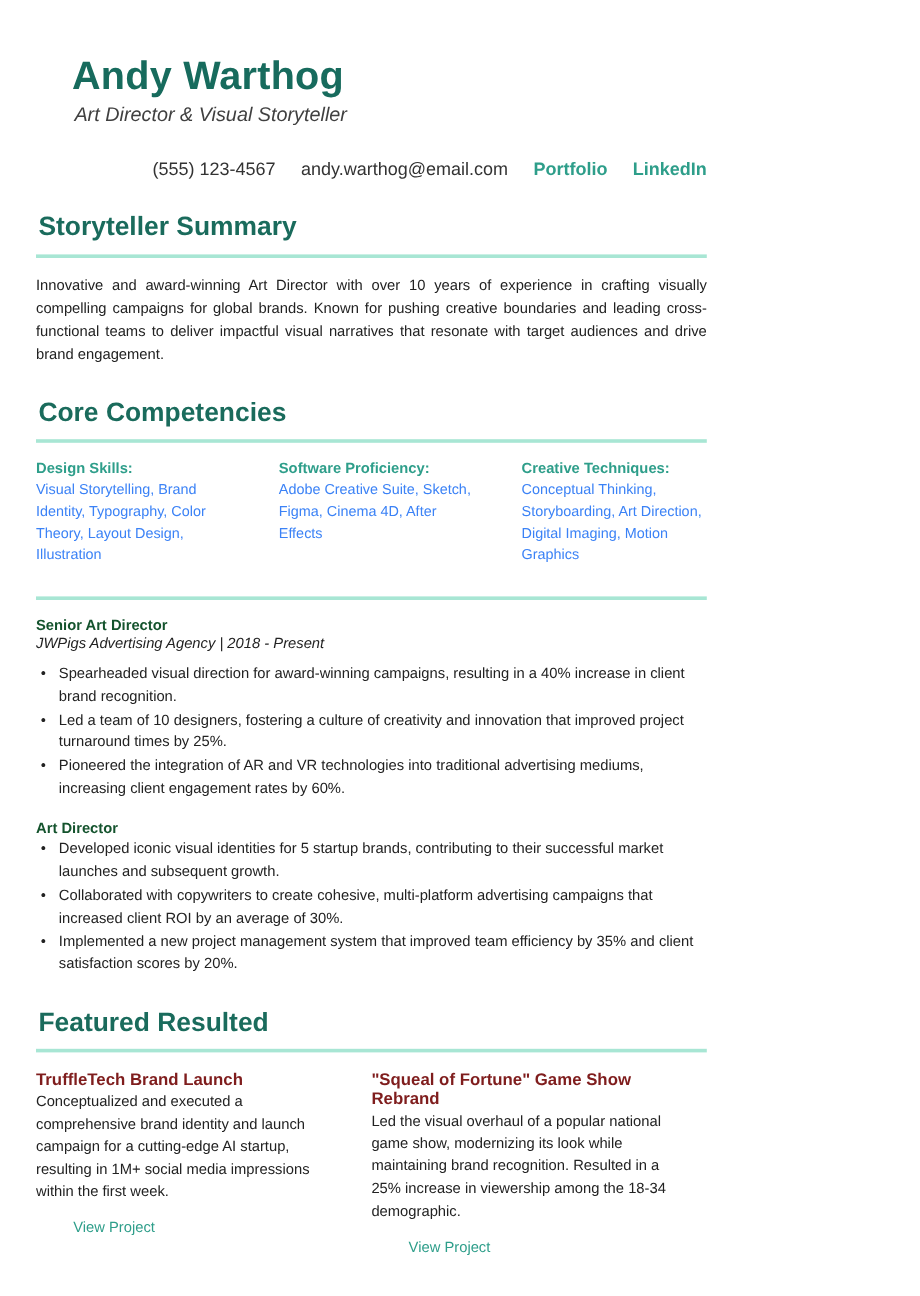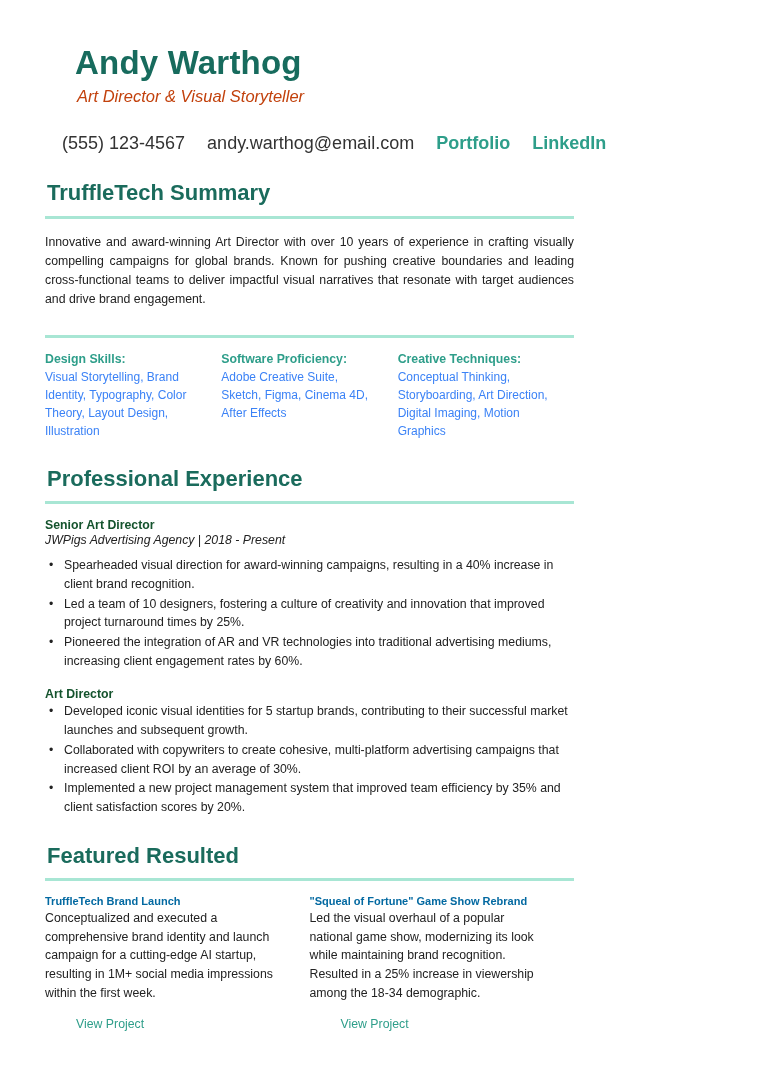--- a/index.html
+++ b/index.html
@@ -13,46 +13,46 @@
     font-family: "Liberation Sans", sans-serif;
     color: #222222;
     -webkit-font-smoothing: antialiased;
   }
   .page {
     position: relative;
     width: 619px;
     height: 1080px;
     background: #ffffff;
     box-sizing: border-box;
-    padding: 0 45px;
+    padding: 0 30px;
   }
 
   
   .header {
     padding-top: 44px;
   }
   .name {
     font-size: 33px;
     font-weight: bold;
     color: #176B5D;
     letter-spacing: 0.2px;
     line-height: 1.15;
     margin: 0 0 4px 30px;
   }
   .tagline {
     font-size: 16.5px;
     font-style: italic;
-    color: #c2410c;
+    color: #404040;
     margin: 0 0 0 32px;
     line-height: 1.3;
   }
   .contact {
     margin-top: 26px;
     text-align: right;
-    font-size: 18px;
+    font-size: 15px;
     color: #333333;
     white-space: nowrap;
   }
   .contact span.c-item { margin-left: 17px; }
   .contact a.c-link {
     margin-left: 17px;
     color: #2E9E8A;
     font-weight: bold;
     text-decoration: none;
   }
@@ -77,21 +77,21 @@
     font-size: 12.3px;
     line-height: 1.55;
     color: #222222;
     text-align: justify;
     margin: 0;
   }
 
   
   .cols-3 {
     display: flex;
-    gap: 0;
+    gap: 16px;
   }
   .col3 {
     flex: 0 0 33.33%;
     padding-right: 18px;
     box-sizing: border-box;
   }
   .col-head {
     font-size: 12.3px;
     font-weight: bold;
     color: #2E9E8A;
@@ -134,23 +134,23 @@
   }
 
   
   .cols-2 { display: flex; }
   .col2 {
     flex: 0 0 50%;
     padding-right: 28px;
     box-sizing: border-box;
   }
   .proj-title {
-    font-size: 11px;
-    font-weight: bold;
-    color: #0369a1;
+    font-size: 14px;
+    font-weight: bold;
+    color: #7f1d1d;
     margin-bottom: 2px;
   }
   .proj-desc {
     font-size: 12.3px;
     line-height: 1.52;
     color: #222222;
     margin-bottom: 12px;
   }
   .proj-link {
     font-size: 12.3px;
@@ -169,45 +169,45 @@
     <div class="tagline">Art Director &amp; Visual Storyteller</div>
     <div class="contact">
       <span class="c-item">(555) 123-4567</span>
       <span class="c-item">andy.warthog@email.com</span>
       <a class="c-link" href="#">Portfolio</a>
       <a class="c-link" href="#">LinkedIn</a>
     </div>
   </div>
 
   <div class="section">
-    <h2 class="section-title">TruffleTech Summary</h2>
+    <h2 class="section-title">Storyteller Summary</h2>
     <div class="rule"></div>
     <p class="body-text">Innovative and award-winning Art Director with over 10 years of experience in crafting visually compelling campaigns for global brands. Known for pushing creative boundaries and leading cross-functional teams to deliver impactful visual narratives that resonate with target audiences and drive brand engagement.</p>
   </div>
 
   <div class="section">
+    <h2 class="section-title">Core Competencies</h2>
     <div class="rule"></div>
     <div class="cols-3">
       <div class="col3">
         <div class="col-head">Design Skills:</div>
         <div class="col-body">Visual Storytelling, Brand Identity, Typography, Color Theory, Layout Design, Illustration</div>
       </div>
       <div class="col3">
         <div class="col-head">Software Proficiency:</div>
         <div class="col-body">Adobe Creative Suite, Sketch, Figma, Cinema 4D, After Effects</div>
       </div>
       <div class="col3">
         <div class="col-head">Creative Techniques:</div>
         <div class="col-body">Conceptual Thinking, Storyboarding, Art Direction, Digital Imaging, Motion Graphics</div>
       </div>
     </div>
   </div>
 
   <div class="section">
-    <h2 class="section-title">Professional Experience</h2>
     <div class="rule"></div>
 
     <div class="job">
       <div class="job-title">Senior Art Director</div>
       <div class="job-meta">JWPigs Advertising Agency | 2018 - Present</div>
       <ul class="bullets">
         <li><span class="dot">•</span><span>Spearheaded visual direction for award-winning campaigns, resulting in a 40% increase in client brand recognition.</span></li>
         <li><span class="dot">•</span><span>Led a team of 10 designers, fostering a culture of creativity and innovation that improved project turnaround times by 25%.</span></li>
         <li><span class="dot">•</span><span>Pioneered the integration of AR and VR technologies into traditional advertising mediums, increasing client engagement rates by 60%.</span></li>
       </ul>

